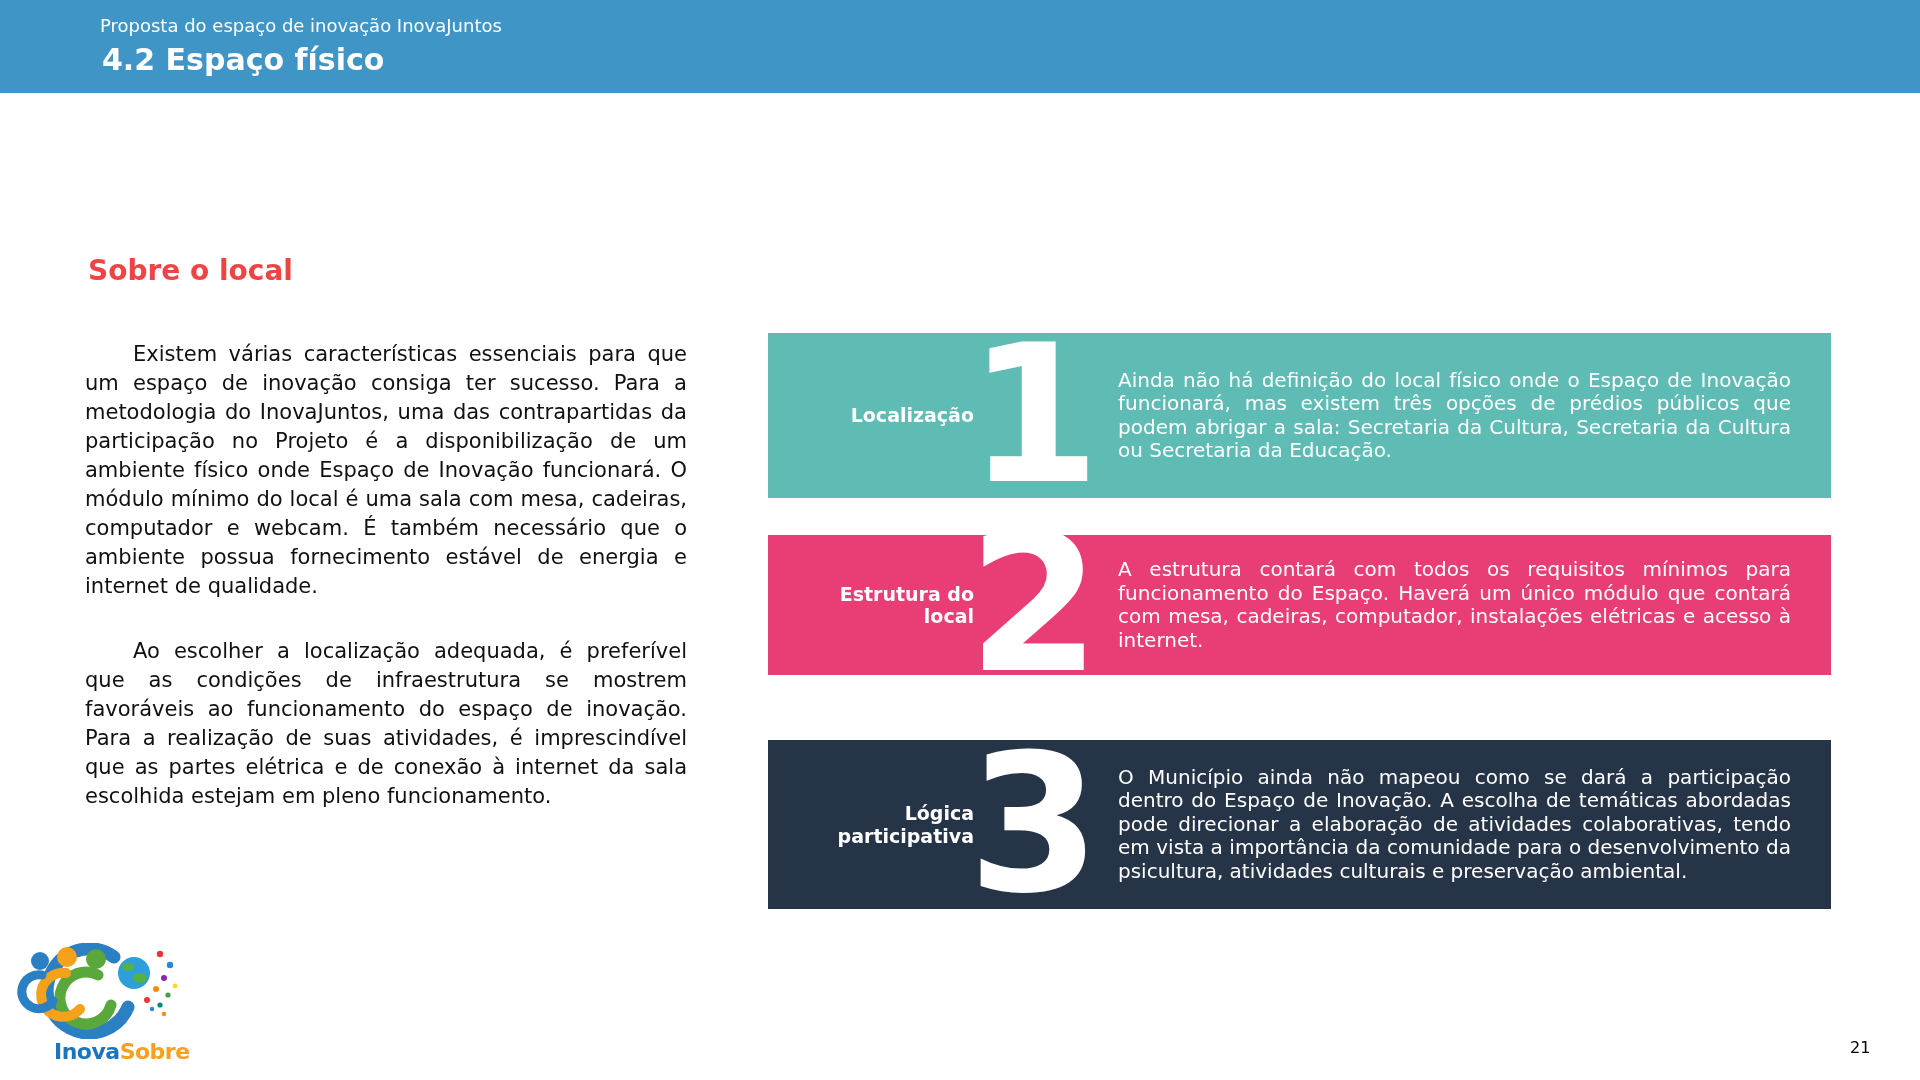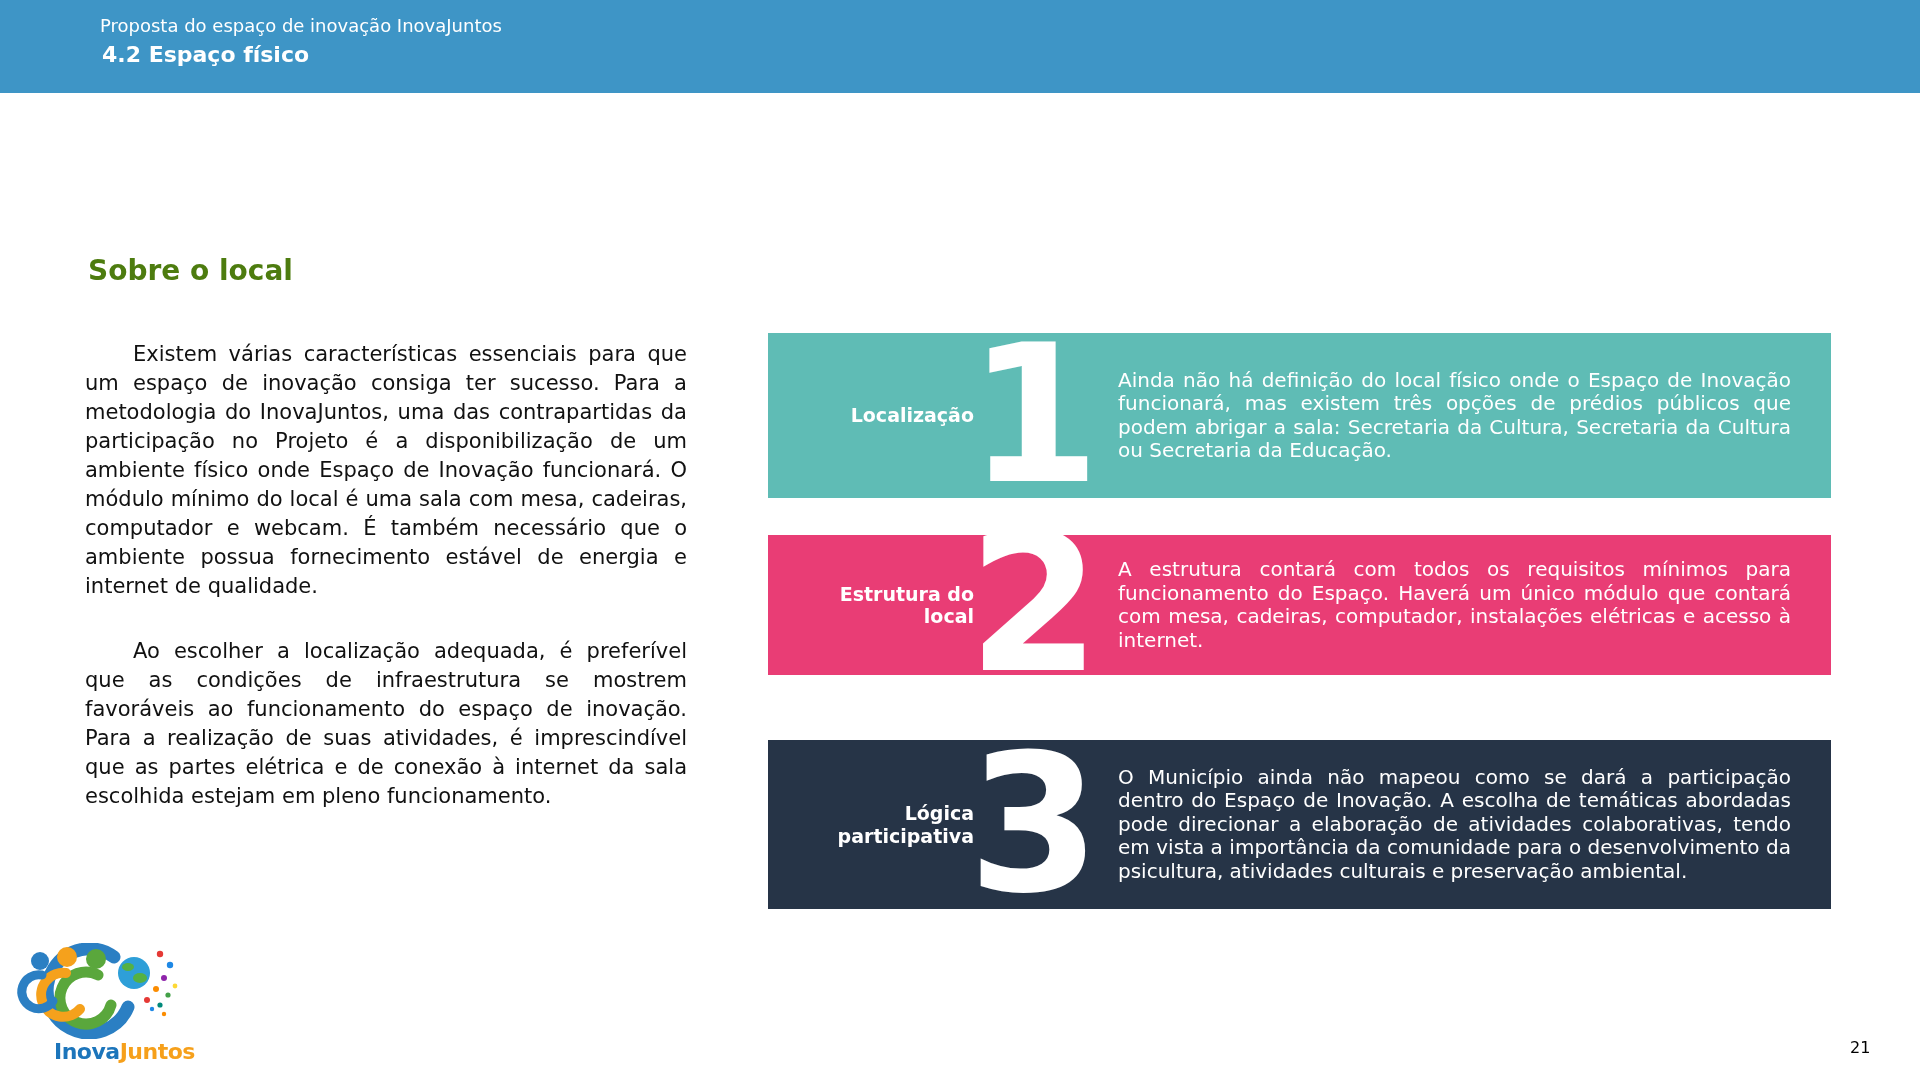--- a/index.html
+++ b/index.html
@@ -3,21 +3,21 @@
 <meta charset="utf-8">
 <style>
   html,body{margin:0;padding:0;background:#ffffff;}
   .slide{
     position:relative;width:1920px;height:1080px;background:#ffffff;overflow:hidden;
     font-family:"DejaVu Sans","Liberation Sans",sans-serif;
   }
   
   .header-bar{position:absolute;left:0;top:0;width:1920px;height:93px;}
   .header-kicker{position:absolute;left:100px;top:15px;font-size:18px;color:#ffffff;}
-  .header-title{position:absolute;left:102px;top:42px;font-size:22px;font-weight:bold;color:#ffffff;}
+  .header-title{position:absolute;left:102px;top:42px;font-size:30px;font-weight:bold;color:#ffffff;}
   
   .section-heading{position:absolute;left:88px;top:254px;font-size:28px;font-weight:bold;}
   .body-column{position:absolute;left:85px;top:340px;width:602px;font-size:21px;line-height:29px;color:#111111;text-align:justify;}
   .body-column p{margin:0 0 36px 0;text-indent:48px;}
   .body-column p:last-child{margin-bottom:12px;}
   
   .cards-column{position:absolute;left:768px;top:333px;width:1063px;}
   .card{display:flex;align-items:center;overflow:hidden;}
   .card-1{height:165px;margin-bottom:37px;}
   .card-2{height:140px;margin-bottom:65px;}
@@ -35,21 +35,21 @@
 </head>
 <body>
 
 <div class="slide">
 
   <div class="header-bar" style="background-color: rgb(62, 149, 198);">
     <div class="header-kicker">Proposta do espaço de inovação InovaJuntos</div>
     <div class="header-title">4.2 Espaço físico</div>
   </div>
 
-  <div class="section-heading" style="color: #4d7c0f;">Sobre o local</div>
+  <div class="section-heading" style="color: #ef4444;">Sobre o local</div>
 
   <div class="body-column">
     <p>Existem várias características essenciais para que um espaço de inovação consiga ter sucesso. Para a metodologia do InovaJuntos, uma das contrapartidas da participação no Projeto é a disponibilização de um ambiente físico onde Espaço de Inovação funcionará. O módulo mínimo do local é uma sala com mesa, cadeiras, computador e webcam. É também necessário que o ambiente possua fornecimento estável de energia e internet de qualidade.</p>
     <p>Ao escolher a localização adequada, é preferível que as condições de infraestrutura se mostrem favoráveis ao funcionamento do espaço de inovação. Para a realização de suas atividades, é imprescindível que as partes elétrica e de conexão à internet da sala escolhida estejam em pleno funcionamento.</p>
   </div>
 
   <div class="cards-column">
 
     <div class="card card-1" style="background-color: rgb(95, 188, 181);">
       <div class="card-label">Localização</div>
@@ -94,19 +94,19 @@
       <circle cx="150" cy="35" r="3" fill="#8E24AA"></circle>
       <circle cx="142" cy="46" r="3" fill="#FB8C00"></circle>
       <circle cx="154" cy="52" r="2.6" fill="#43A047"></circle>
       <circle cx="133" cy="57" r="3" fill="#E53935"></circle>
       <circle cx="146" cy="62" r="2.6" fill="#00897B"></circle>
       <circle cx="161" cy="43" r="2.4" fill="#FDD835"></circle>
       <circle cx="138" cy="66" r="2.2" fill="#1E88E5"></circle>
       <circle cx="150" cy="71" r="2.2" fill="#FB8C00"></circle>
     </svg>
     <div class="logo-wordmark">
-      <span style="color: rgb(28, 117, 187);">Inova</span><span style="color: rgb(246, 160, 27);">Juntos</span>
+      <span style="color: rgb(28, 117, 187);">Inova</span><span style="color: rgb(246, 160, 27);">Sobre</span>
     </div>
   </div>
 
   <div class="page-number">21</div>
 
 </div>
 
 </body></html>

